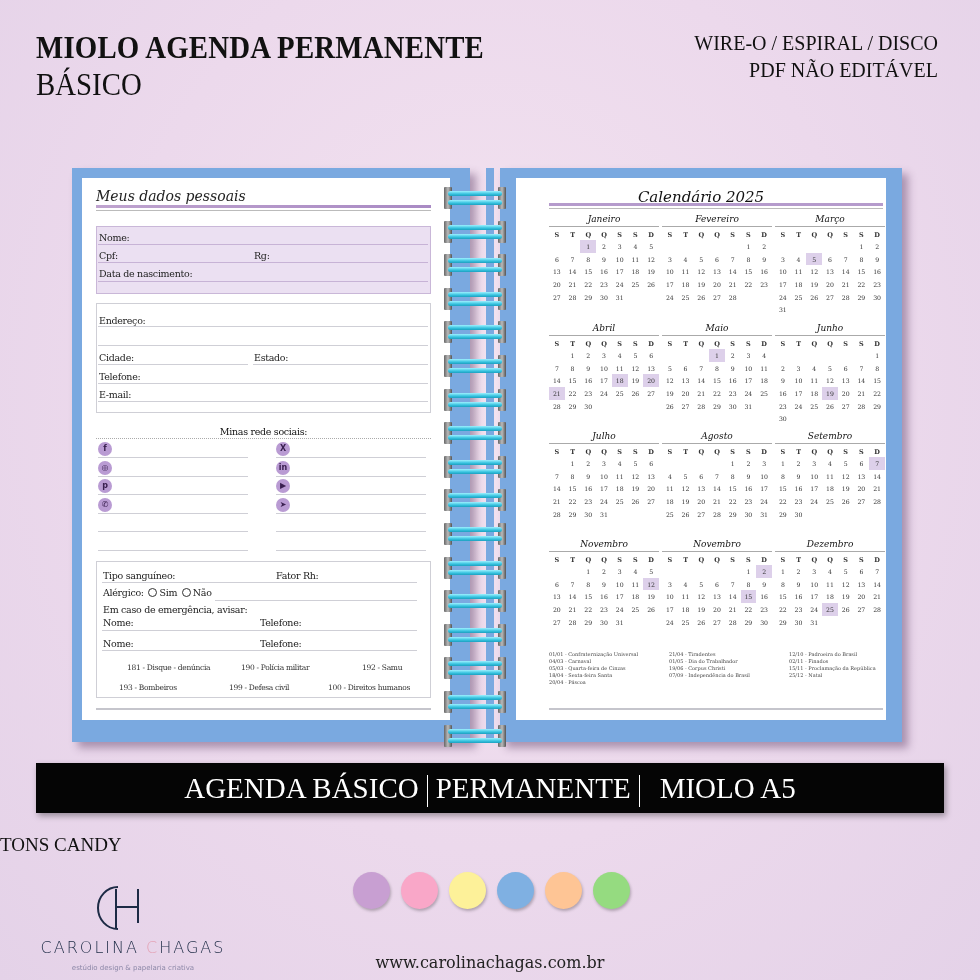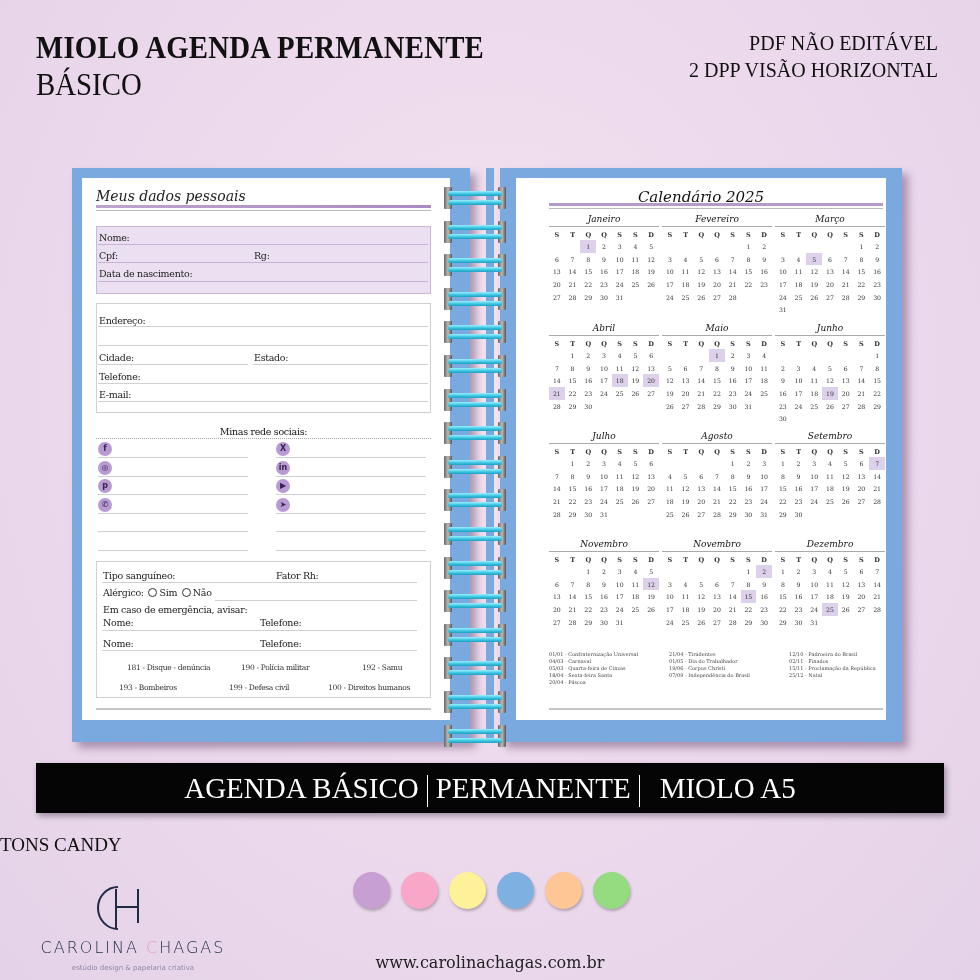--- a/index.html
+++ b/index.html
@@ -78,22 +78,22 @@
   .logo-tag { position: absolute; left: 28px; top: 964px; width: 210px; text-align: center; font-family: "DejaVu Sans", sans-serif; font-size: 7px; color: #8d88a8; }
 </style>
 </head>
 <body>
 
 <div class="title-block">
   <div class="t1">MIOLO AGENDA PERMANENTE</div>
   <div class="t2">BÁSICO</div>
 </div>
 <div class="spec-block">
+  <div>WIRE-O / ESPIRAL / DISCO</div>
   <div>PDF NÃO EDITÁVEL</div>
-  <div>2 DPP VISÃO HORIZONTAL</div>
 </div>
 
 <div class="cover left"></div>
 <div class="cover right"></div>
 <div class="page left"></div>
 <div class="page right"></div>
 <div class="spine">
   <div class="bar" style="left:6px"></div>
   <div class="bar" style="left:36px"></div>
 </div>

